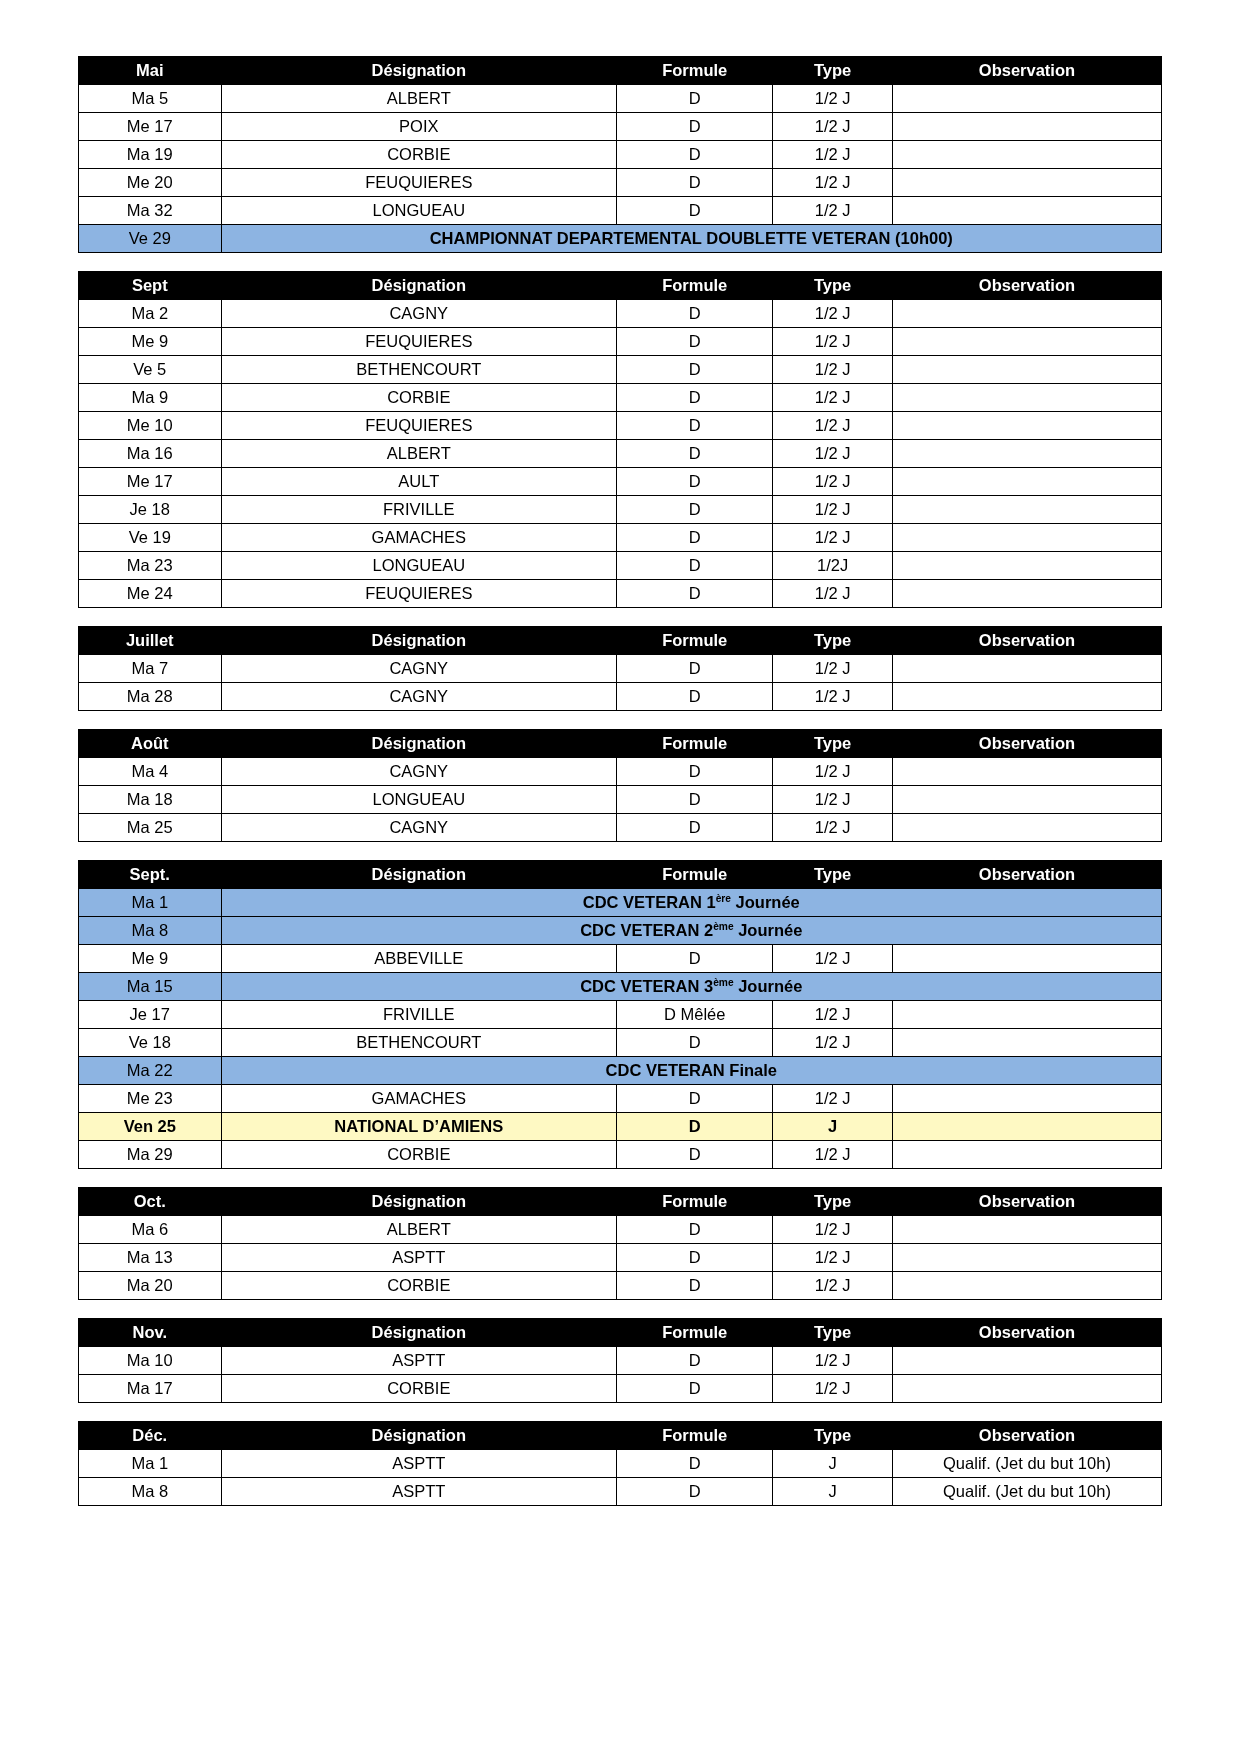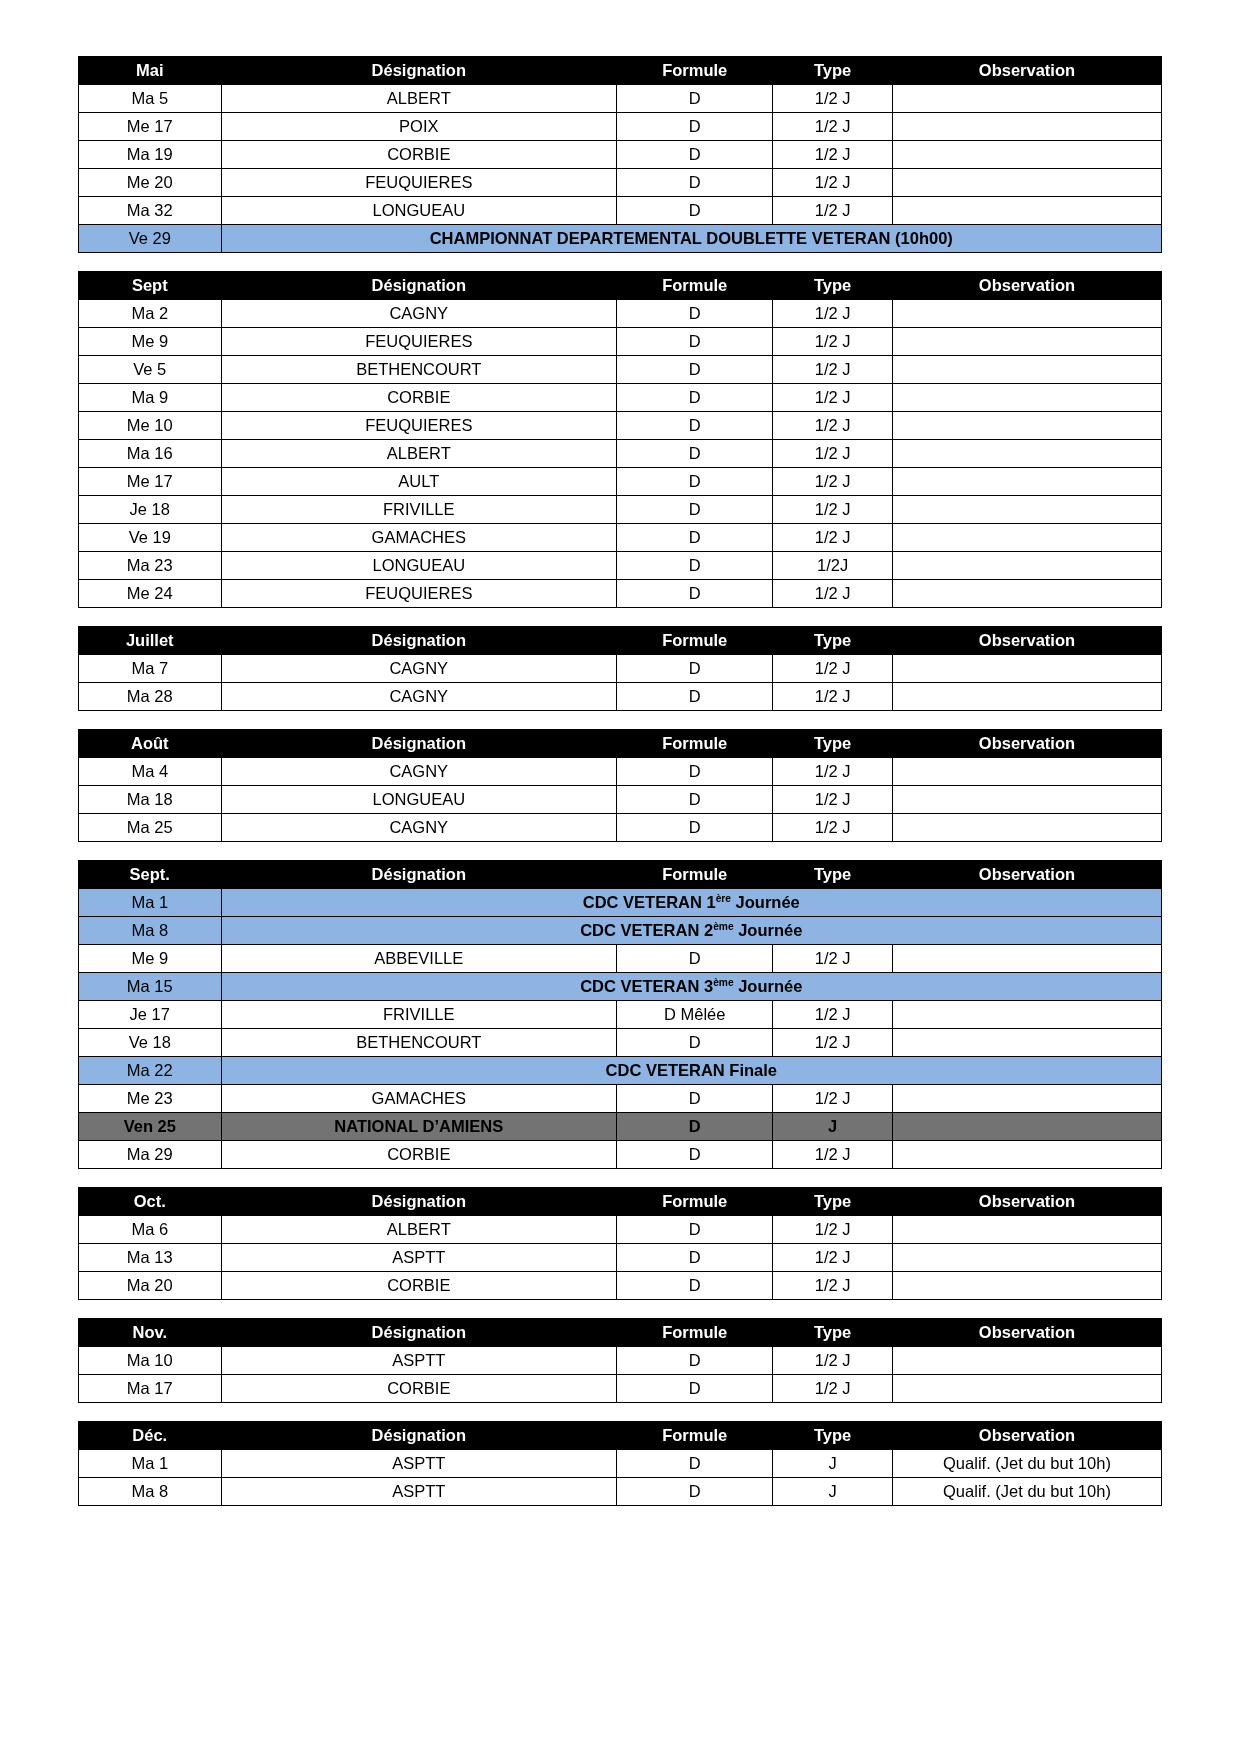--- a/index.html
+++ b/index.html
@@ -59,21 +59,21 @@
   }
   tbody tr.r-normal td {
     background: #ffffff;
     font-weight: normal;
   }
   tbody tr.r-blue td {
     background: #8db4e2;
     font-weight: bold;
   }
   tbody tr.r-yellow td {
-    background: #737373;
+    background: #fef9c3;
     font-weight: bold;
   }
   tbody tr.r-blue td.date-cell,
   tbody tr.r-yellow td.date-cell {
     font-weight: bold;
   }
   tbody tr.r-blue td.date-cell {
     font-weight: normal;
   }
   td.span-cell {

